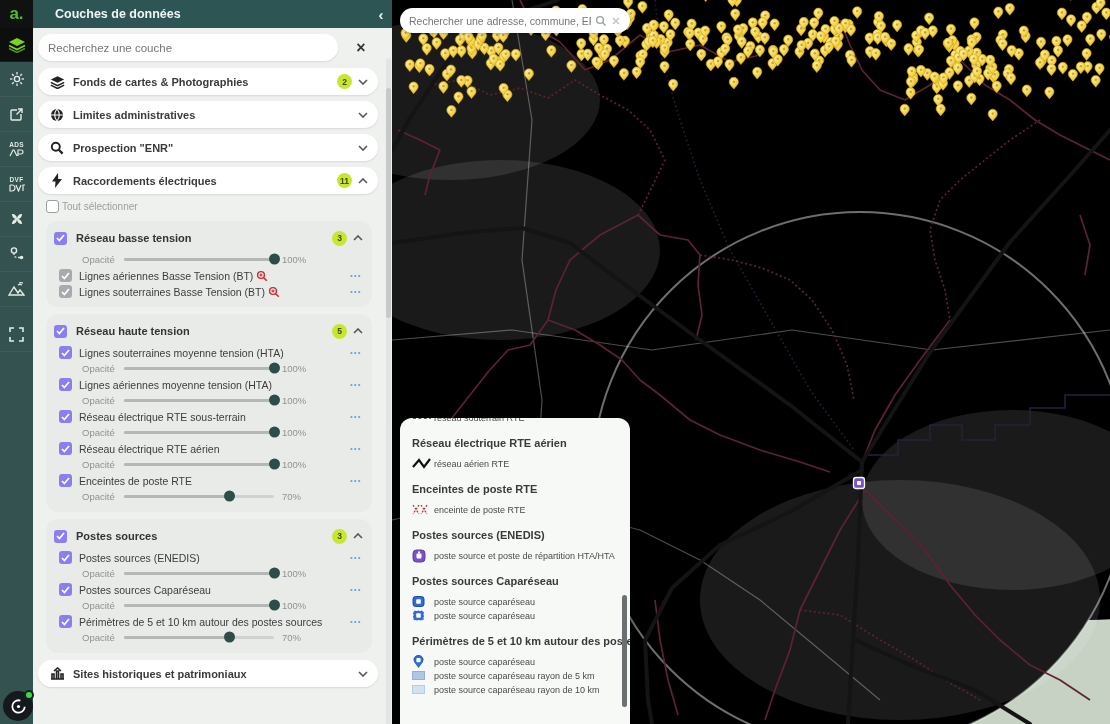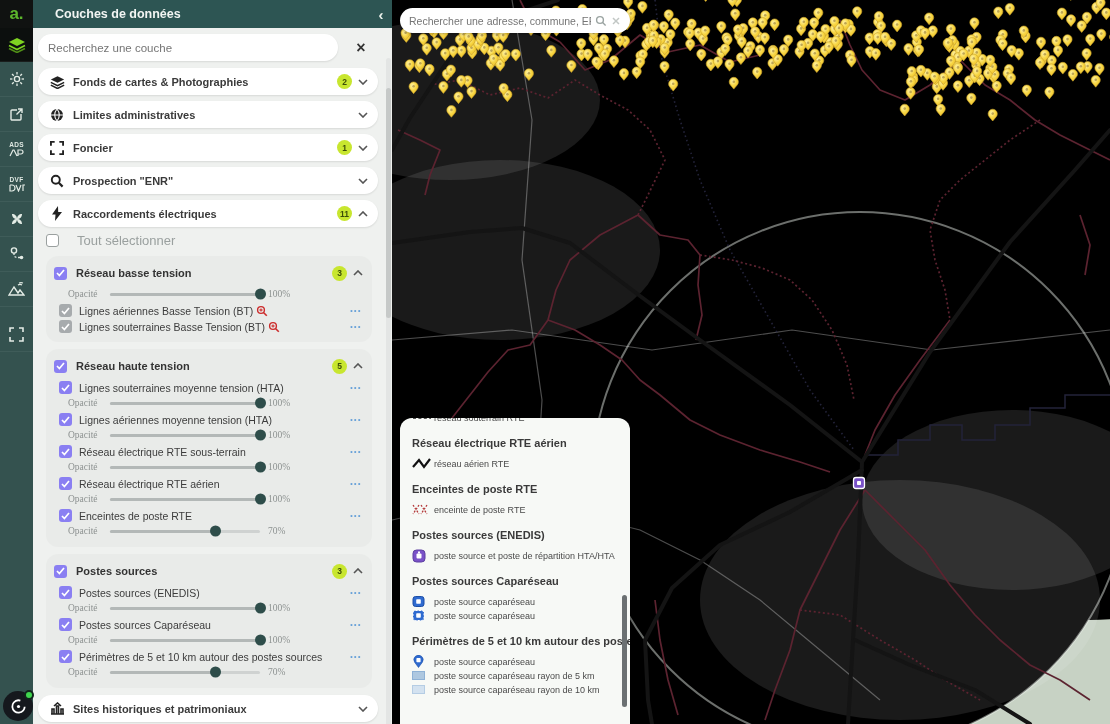--- a/index.html
+++ b/index.html
@@ -29,37 +29,37 @@
   .search-pill input { border:none; outline:none; width:100%; font-size:11.5px; color:#555; background:transparent; font-family:inherit; }
   .search-close { flex:1; text-align:center; font-size:16px; font-weight:bold; color:#333; cursor:pointer; }
 
   .pill { display:flex; align-items:center; height:27px; background:#fff; border-radius:14px; margin:0 14px 6px 5px; padding:0 9px; box-shadow:0 1px 2px rgba(0,0,0,.10); cursor:pointer; }
   .sec-icon { width:20px; display:flex; justify-content:center; }
   .sec-label { font-size:11px; color:#3a3a3a; font-weight:bold; margin-left:6px; flex:1; white-space:nowrap; overflow:hidden; }
   .badge { min-width:15px; height:15px; border-radius:8px; background:#c8e62f; color:#3c4d07; font-size:8.5px; font-weight:bold; display:flex; align-items:center; justify-content:center; padding:0 2px; margin-right:5px; }
   .chev { width:12px; display:flex; justify-content:center; color:#555; }
 
   .select-all-row { display:flex; align-items:center; margin:5px 0 8px 13px; }
-  .select-all-label { font-size:13px; color:#9aa09f; margin-left:18px; }
+  .select-all-label { font-size:10px; color:#9aa09f; margin-left:3px; }
 
   .cb { width:13px; height:13px; border-radius:3px; display:inline-flex; align-items:center; justify-content:center; flex:0 0 13px; cursor:pointer; }
   .cb-purple { background:#8a7ff2; }
   .cb-gray { background:#a7abad; }
   .cb-empty { background:#fff; border:1.5px solid #9aa09f; }
 
   .group-card { background:#e9ebe9; border-radius:12px; margin:0 20px 7px 13px; padding:6px 8px 7px 8px; }
   .group-head { display:flex; align-items:center; height:22px; margin-bottom:3px; }
   .group-title { font-size:11px; font-weight:bold; color:#333; margin-left:9px; flex:1; }
   .item-row { display:flex; align-items:center; height:15px; margin:1px 0 1px 5px; }
   .item-label { font-size:10.5px; color:#3c3c3c; margin-left:7px; white-space:nowrap; }
   .item-spacer { flex:1; }
   .dots { color:#66a0d8; font-size:7px; letter-spacing:1.5px; font-weight:bold; cursor:pointer; padding-right:2px; }
   .zoom-badge { margin-left:3px; display:flex; }
 
-  .op-row { display:flex; align-items:center; height:14px; margin-left:14px; margin-bottom:2px;font-family:Liberation Serif, serif; }
+  .op-row { display:flex; align-items:center; height:14px; margin-left:28px; margin-bottom:2px; }
   .op-label { font-size:9.5px; color:#8d9291; width:36px; }
   .op-track { position:relative; width:150px; height:3px; background:#cfd2d1; border-radius:2px; margin:0 8px 0 6px; cursor:pointer; }
   .op-fill { position:absolute; left:0; top:0; height:3px; background:#b3b8b7; border-radius:2px; }
   .op-knob { position:absolute; top:50%; width:11px; height:11px; background:#2e4d4a; border-radius:50%; transform:translate(-5px,-50%); }
   .op-pct { font-size:9.5px; color:#8d9291; }
 
   
   .map { position:absolute; left:392px; top:0; width:718px; height:724px; background:#c7d2c4; }
   .map svg.canvas { position:absolute; left:0; top:0; }
   .map-search { position:absolute; left:8px; top:8px; width:230px; height:25px; background:#fff; border-radius:13px; box-shadow:0 1px 3px rgba(0,0,0,.25); display:flex; align-items:center; padding:0 9px; z-index:8; }
@@ -203,34 +203,20 @@
               </span>
             </div>
             <div class="pill">
               <span class="sec-icon">
                 <svg width="14" height="14" viewBox="0 0 14 14">
                   <circle cx="7" cy="7" r="6" fill="#222"></circle>
                   <path d="M1 7h12M7 1a9 9 0 0 1 0 12M7 1a9 9 0 0 0 0 12" fill="none" stroke="#fff" stroke-width="1.1"></path>
                 </svg>
               </span>
               <span class="sec-label">Limites administratives</span>
-              <span class="chev">
-                <svg width="10" height="6" viewBox="0 0 10 6">
-                  <path d="M1 1 5 5 9 1" fill="none" stroke="#555" stroke-width="1.6"></path>
-                </svg>
-              </span>
-            </div>
-            <div class="pill">
-              <span class="sec-icon">
-                <svg width="14" height="14" viewBox="0 0 15 15">
-                  <path d="M1 5V1h4M10 1h4v4M14 10v4h-4M5 14H1v-4" fill="none" stroke="#222" stroke-width="2"></path>
-                </svg>
-              </span>
-              <span class="sec-label">Foncier</span>
-              <span class="badge">1</span>
               <span class="chev">
                 <svg width="10" height="6" viewBox="0 0 10 6">
                   <path d="M1 1 5 5 9 1" fill="none" stroke="#555" stroke-width="1.6"></path>
                 </svg>
               </span>
             </div>
             <div class="pill">
               <span class="sec-icon">
                 <svg width="14" height="14" viewBox="0 0 14 14">
                   <circle cx="5.8" cy="5.8" r="4" fill="none" stroke="#222" stroke-width="1.9"></circle>

